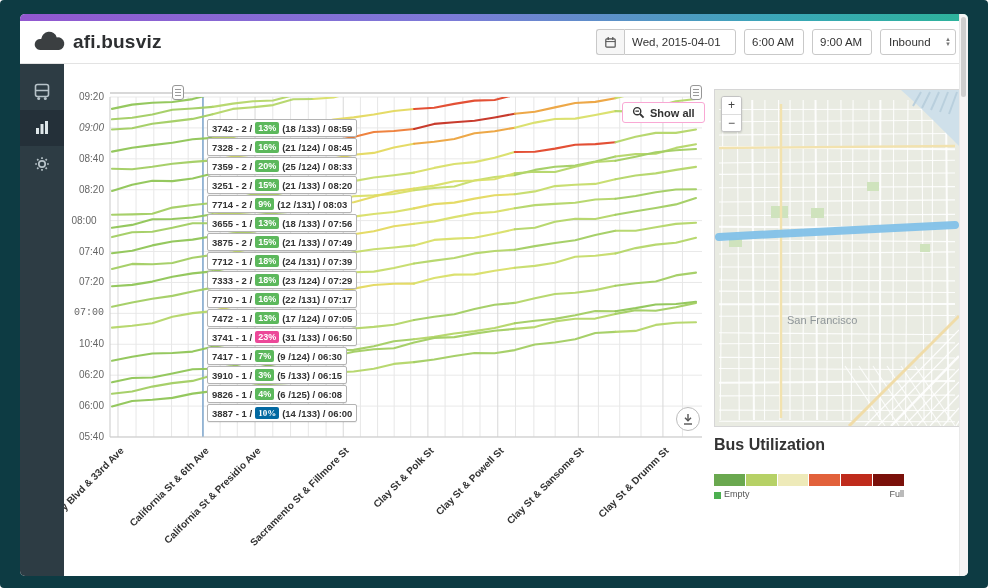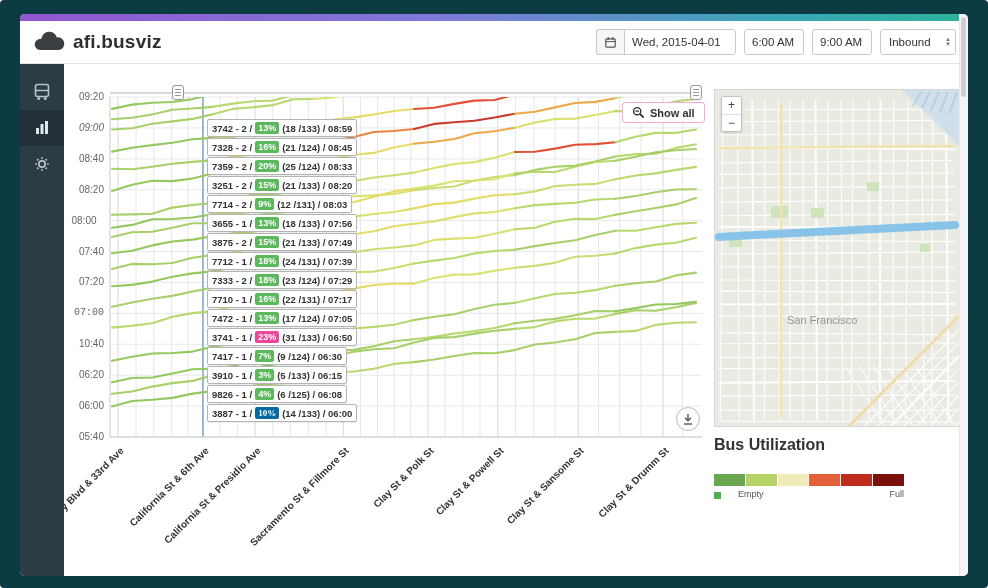--- a/index.html
+++ b/index.html
@@ -43,21 +43,21 @@
   .map{position:relative;width:246px;height:338px;border:1px solid #d6d6d6;background:#e9ebe2;overflow:hidden;box-sizing:border-box;cursor:grab;}
   .zoomctl{position:absolute;left:6px;top:6px;width:19px;border:1px solid #c2c2c2;border-radius:3px;overflow:hidden;background:#fff;box-shadow:0 1px 2px rgba(0,0,0,.15);}
   .zoomctl button{display:block;width:100%;height:17px;border:none;background:#fff;font-size:12px;line-height:15px;color:#444;padding:0;cursor:pointer;}
   .zoomctl button + button{border-top:1px solid #ddd;}
   .legend{margin-top:9px;width:246px;}
   .legend-title{font-size:16px;font-weight:bold;color:#333;margin-bottom:20px;}
   .legend-bar{display:flex;width:190px;height:12px;}
   .legend-bar span{flex:1;border-right:1px solid #fff;}
   .legend-bar span:last-child{border-right:none;}
   .legend-labels{width:190px;display:flex;justify-content:space-between;font-size:9px;color:#555;margin-top:3px;align-items:center;}
-  .lg-left{display:flex;align-items:flex-end;gap:17px;}
+  .lg-left{display:flex;align-items:flex-end;gap:3px;}
   .sw{display:inline-block;width:7px;height:7px;background:#4caf50;}
   .scrollbar{position:absolute;right:0;top:0;bottom:0;width:8px;background:#f5f5f5;border-left:1px solid #e9e9e9;}
   .scrollbar .thumb{position:absolute;top:3px;left:1px;width:5px;height:80px;background:#cfcfcf;border-radius:3px;}
 </style>
 </head>
 <body>
 
 <div class="frame">
   <div class="card">
     <div class="top-strip"></div>

